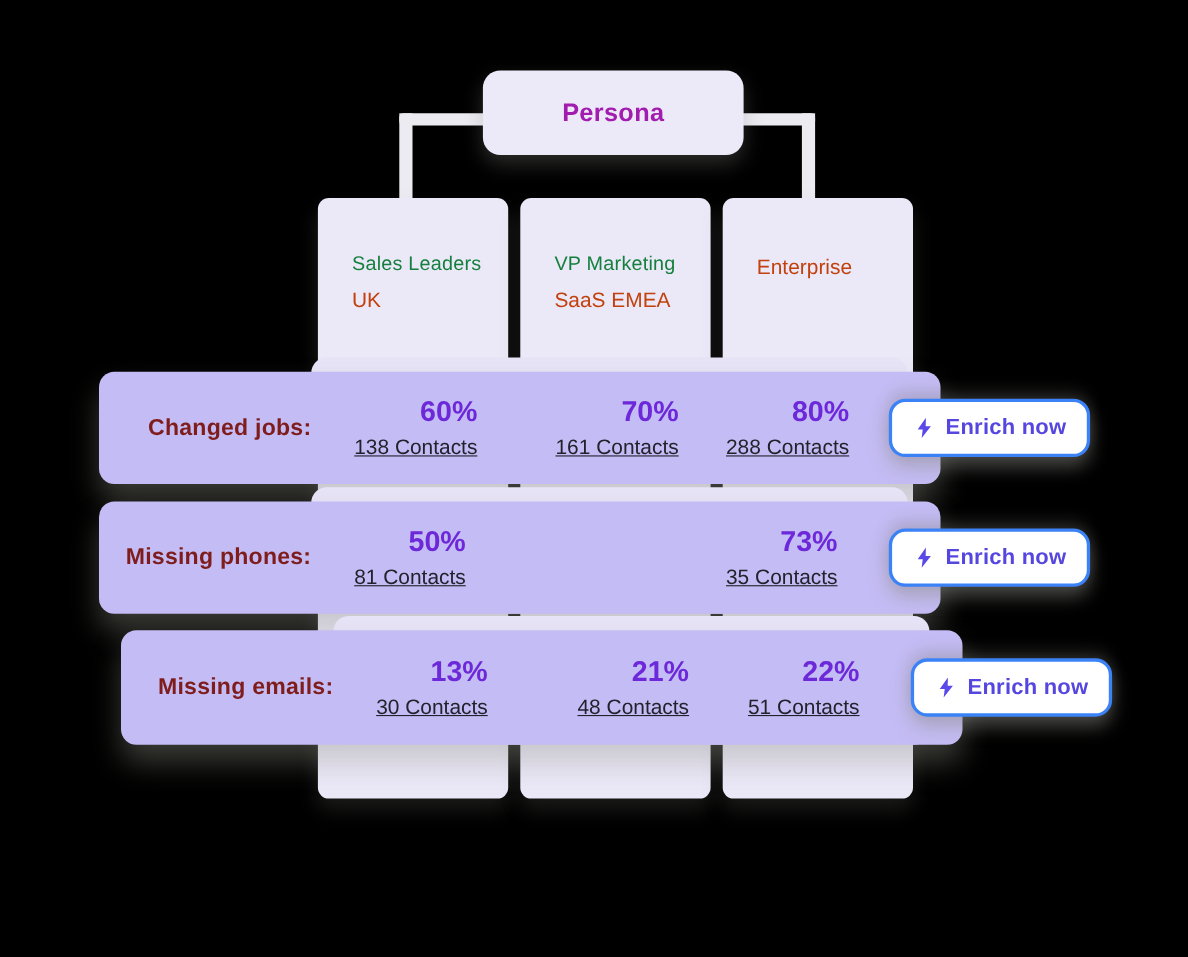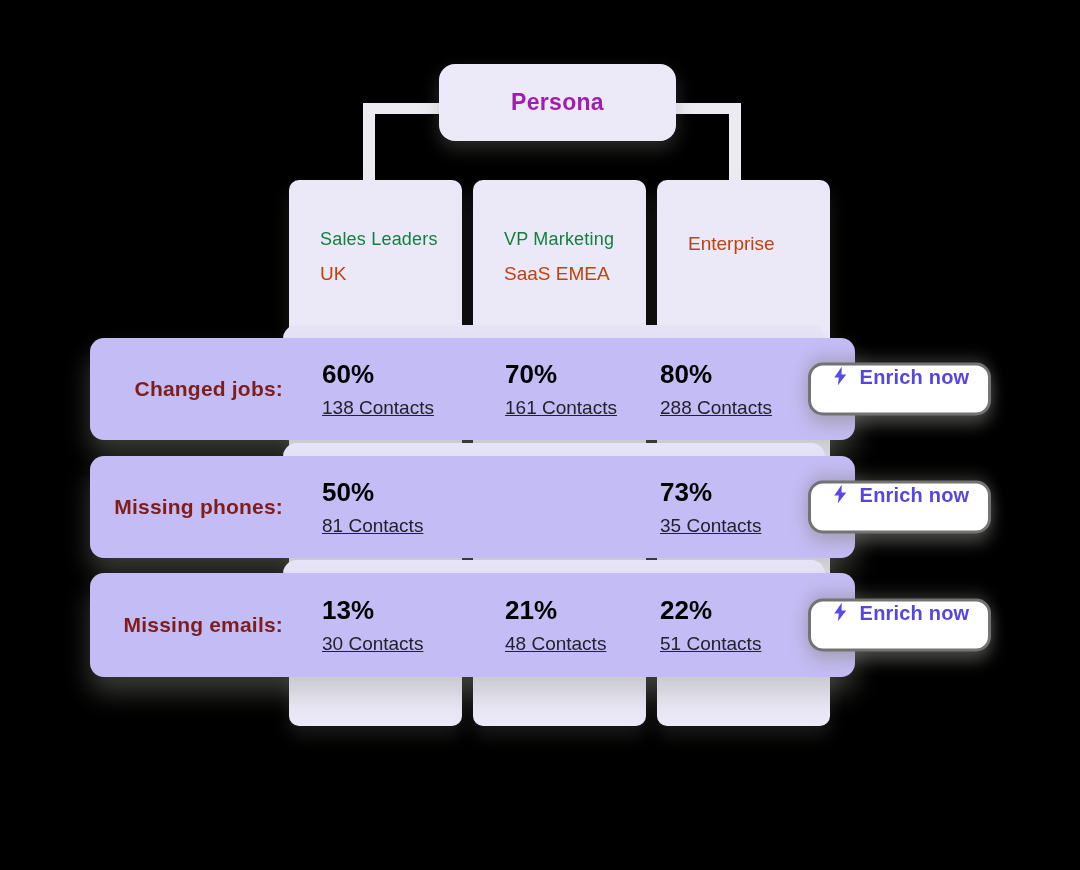--- a/index.html
+++ b/index.html
@@ -43,21 +43,21 @@
   .col-title {
     font-size:18px; line-height:30px; font-weight:normal;
     color:#15803d; letter-spacing:.2px;
   }
   .col-sub { margin-top:9px; font-size:19px; color:#c2410c; }
 
   
   .row-group { position:absolute; left:90px; width:900px; z-index:3; }
   .rg-1 { top:338px; height:102px; }
   .rg-2 { top:456px; height:102px; }
-  .rg-3 { top:573px; height:104px; }
+  .rg-3 { top:573px; height:104px;margin-left:20px; }
 
   .row-backing {
     position:absolute; left:193px; width:542px; top:-13px; bottom:0;
     background:#E8E4F7; border-radius:14px; z-index:1;
   }
   .row-surface {
     position:absolute; left:0; top:0; width:765px; height:100%;
     background:#C4BCF4; border-radius:14px; z-index:2;
     box-shadow:0 16px 26px rgba(148,146,138,.38);
   }
@@ -67,29 +67,29 @@
     font-weight:bold; font-size:21px; color:#7f1d1d; letter-spacing:.2px;
     white-space:nowrap;
   }
   .cell {
     position:absolute; top:50%; transform:translateY(-50%);
     display:flex; flex-direction:column; gap:7px;
   }
   .cell-1 { left:232px; }
   .cell-2 { left:415px; }
   .cell-3 { left:570px; }
-  .cell-percent { font-size:26px; font-weight:bold; color:#000000; }
+  .cell-percent { font-size:26px; font-weight:bold; color:#6d28d9;text-align:right; }
   .cell-contacts { font-size:19px; color:#23212C; white-space:nowrap;text-decoration:underline; }
 
   
   .enrich-btn {
     position:absolute; left:718px; top:50%; transform:translateY(-50%);
     width:183px; height:53px; box-sizing:border-box;
-    background:#FFFFFF; border:3px solid #737373; border-radius:15px;
-    display:flex; align-items:flex-start; justify-content:center; gap:9px;
+    background:#FFFFFF; border:3px solid #3b82f6; border-radius:15px;
+    display:flex; align-items:center; justify-content:center; gap:9px;
     box-shadow:0 9px 16px rgba(142,142,138,.5), 0 -7px 14px rgba(118,118,114,.28);
     cursor:pointer; z-index:3; padding:0;
     font-family:"Liberation Sans", sans-serif;
   }
   .bolt-icon { display:flex; align-items:center; }
   .bolt-icon svg { width:21px; height:21px; fill:#5A48E8; }
   .enrich-label { font-size:20px; font-weight:bold; color:#5646E0; letter-spacing:.2px; }
 </style>
 </head>
 <body>

